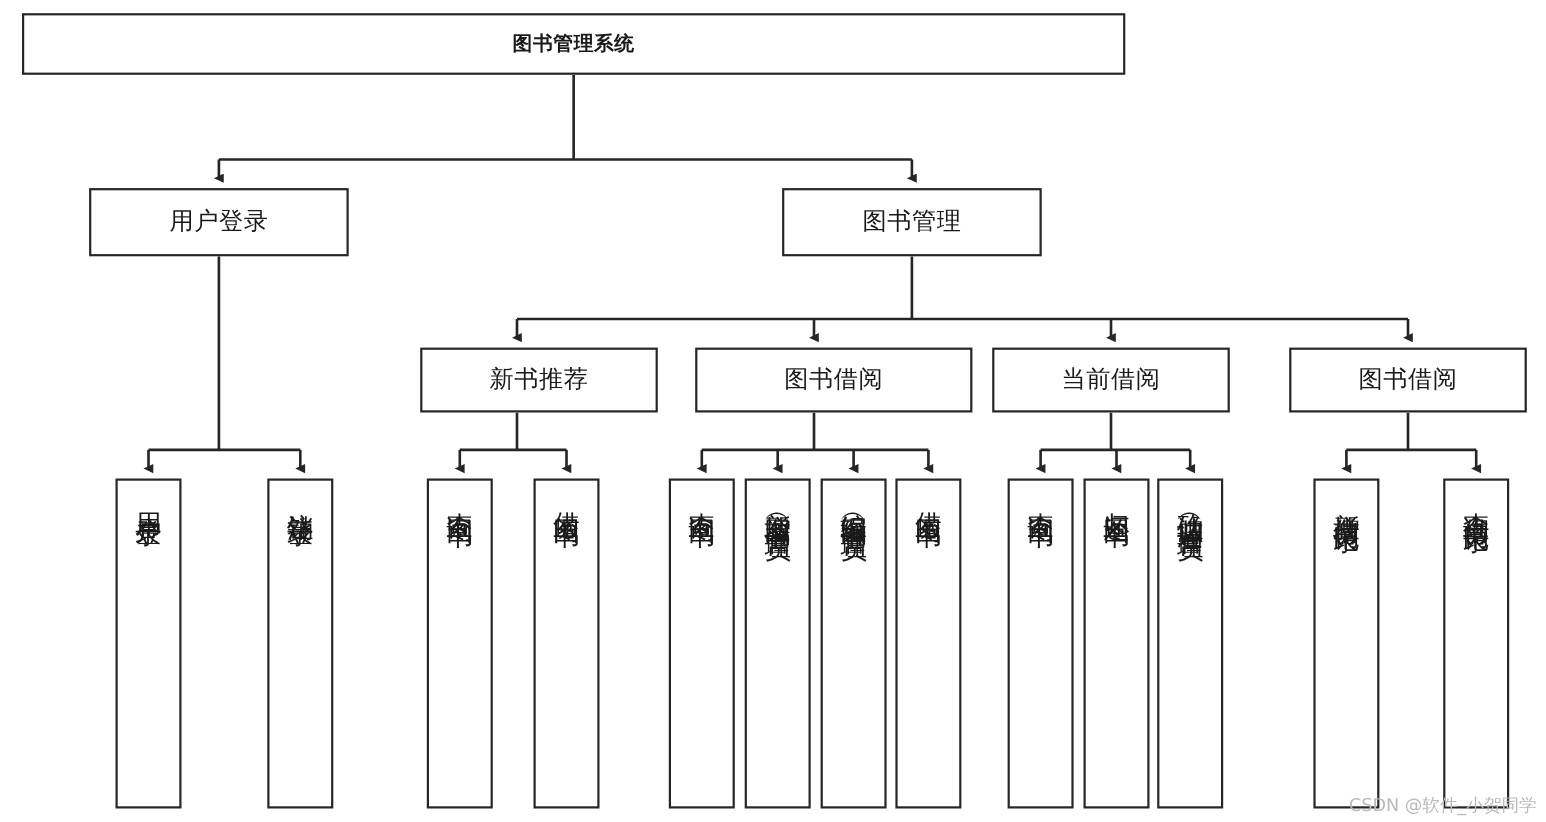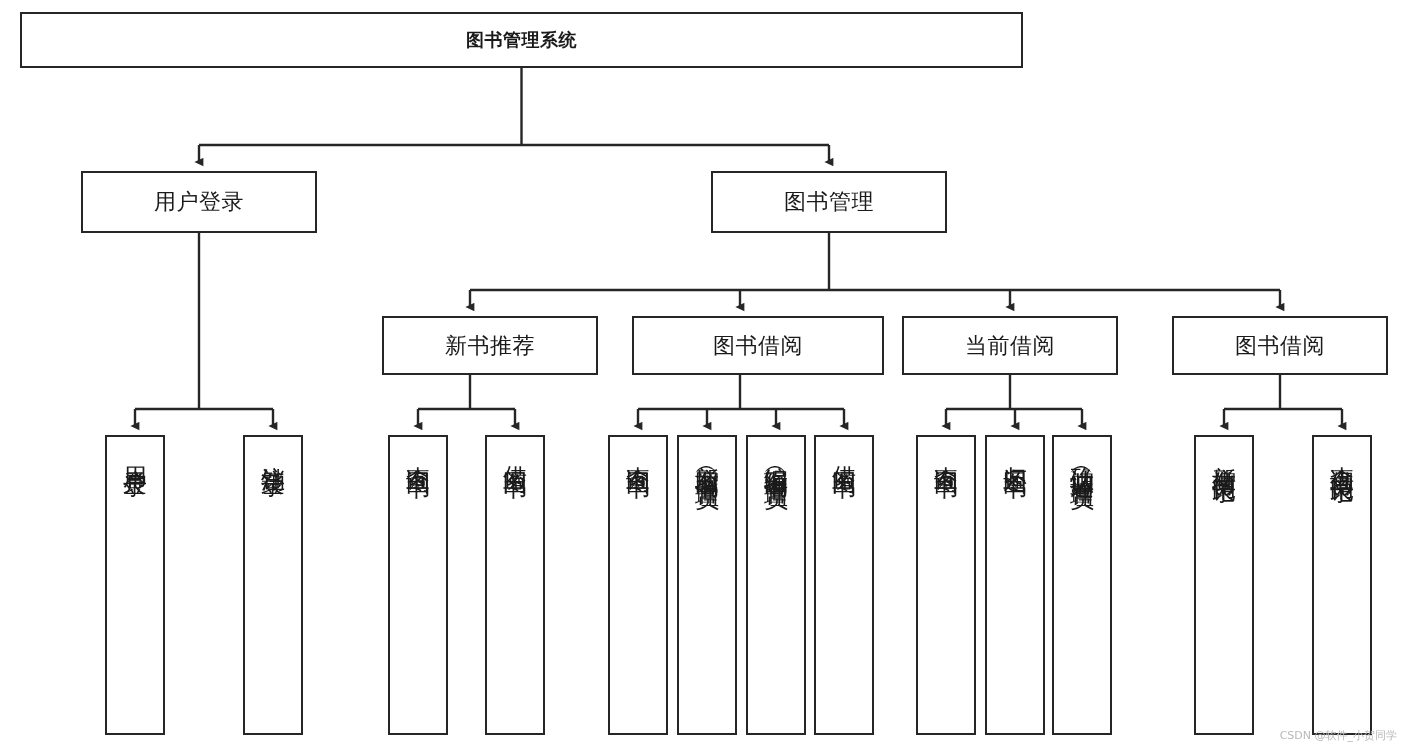--- a/index.html
+++ b/index.html
@@ -63,21 +63,21 @@
     text-orientation: upright;
     font-size: 24px;
     line-height: 1.0;
     letter-spacing: 3px;
     white-space: nowrap;
   }
   #watermark {
     position: absolute;
     right: 8px;
     bottom: 4px;
-    font-size: 11px;
+    font-size: 16px;
     color: #b9b9b9;
     z-index: 5;
     white-space: nowrap;
     pointer-events: none;
     text-align: right;
   }
 </style>
 </head>
 <body>
 

